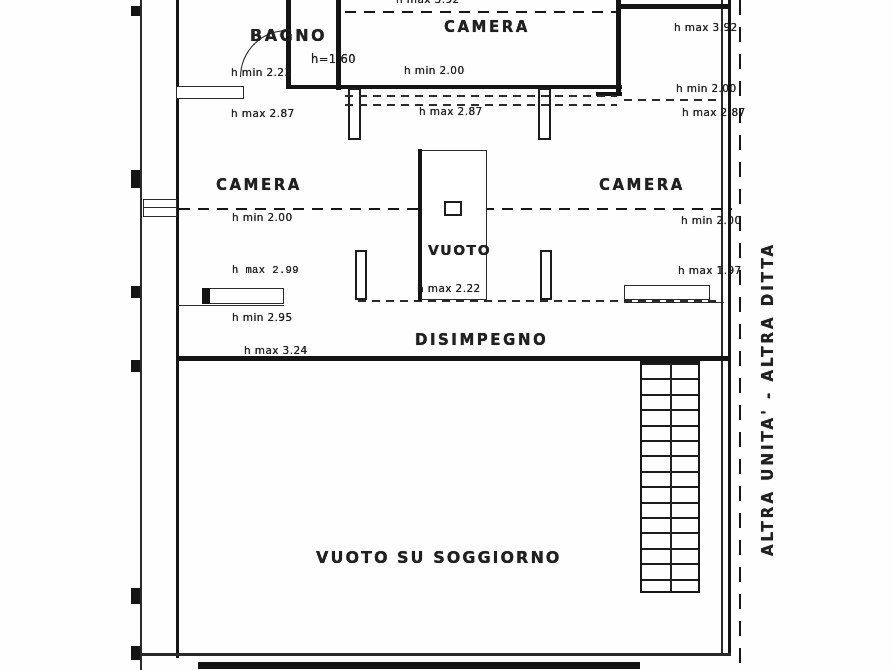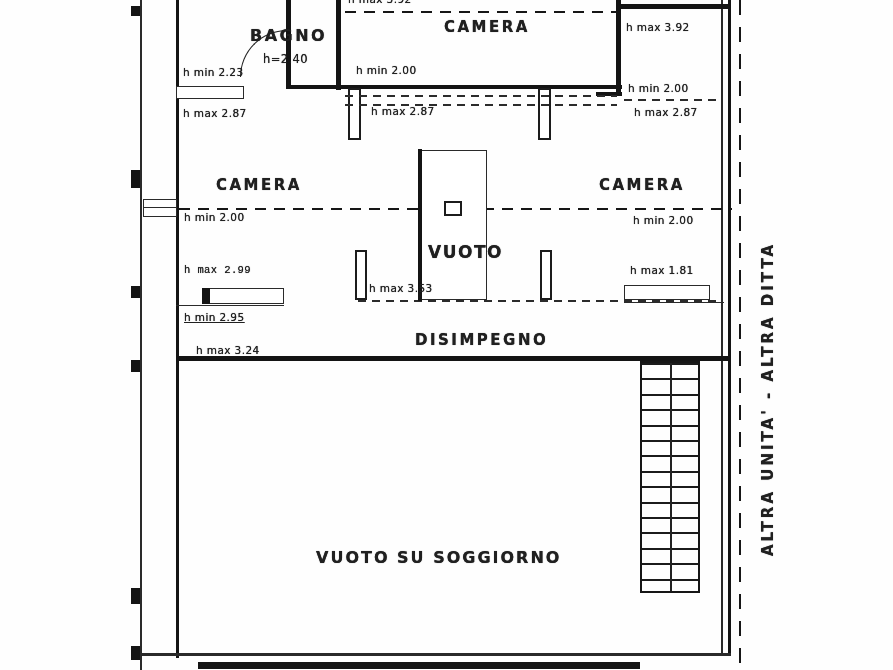--- a/index.html
+++ b/index.html
@@ -9,21 +9,21 @@
   }
   .wall{position:absolute;background:#141414;}
   .wallthin{position:absolute;background:#2a2a2a;}
   .outline{position:absolute;border:1.5px solid #1c1c1c;background:#fff;box-sizing:border-box;}
   .outline-thin{position:absolute;border:1px solid #2a2a2a;background:#fff;box-sizing:border-box;}
   .hdash{position:absolute;height:2px;background:repeating-linear-gradient(90deg,#161616 0 11px,transparent 11px 19px);}
   .hdash-fine{position:absolute;height:1.6px;background:repeating-linear-gradient(90deg,#2b2b2b 0 8px,transparent 8px 14px);}
   .vdash{position:absolute;width:2px;background:repeating-linear-gradient(180deg,#161616 0 15px,transparent 15px 27px);}
   .lbl{position:absolute;white-space:nowrap;color:#202020;text-shadow:0 0 .7px rgba(10,10,10,.85);}
   .room{font-size:15px;font-weight:600;letter-spacing:2.5px;}
-  .ann{font-size:10.5px;letter-spacing:.4px;}
+  .ann{font-size:10.5px;letter-spacing:.4px;margin-left:48px;}
   .stairs{
     position:absolute;box-sizing:border-box;border:2px solid #161616;background:
       linear-gradient(90deg,transparent 0 28px,#222 28px 30px,transparent 30px),
       repeating-linear-gradient(180deg,#1b1b1b 0 2px,transparent 2px 15.4px);
   }
   .arc{
     position:absolute;box-sizing:border-box;
     border-left:1.6px solid #222;border-top:1.6px solid #222;
     border-top-left-radius:100% 100%;
   }
@@ -90,42 +90,42 @@
   <div class="wallthin" style="left:624px;top:302px;width:100px;height:1px;"></div>
 
   <div class="wall" style="left:176px;top:356px;width:555px;height:5px;"></div>
   <div class="stairs" style="left:640px;top:361px;width:60px;height:232px;"></div>
 
   <div class="lbl ann" style="left:348px;top:-7px;">h max 3.92</div>
   <div class="lbl ann" style="left:183px;top:66px;">h min 2.23</div>
   <div class="lbl ann" style="left:183px;top:107px;">h max 2.87</div>
 
   <div class="lbl room" style="left:250px;top:26px;font-size:16px;">BAGNO</div>
-  <div class="lbl ann" style="left:263px;top:52px;font-size:11.5px;">h=2.40</div>
+  <div class="lbl ann" style="left:263px;top:52px;font-size:11.5px;">h=1.60</div>
 
   <div class="lbl room" style="left:444px;top:18px;">CAMERA</div>
   <div class="lbl ann" style="left:356px;top:64px;">h min 2.00</div>
   <div class="lbl ann" style="left:371px;top:105px;">h max 2.87</div>
 
   <div class="lbl ann" style="left:626px;top:21px;">h max 3.92</div>
   <div class="lbl ann" style="left:628px;top:82px;">h min 2.00</div>
   <div class="lbl ann" style="left:634px;top:106px;">h max 2.87</div>
 
   <div class="lbl room" style="left:216px;top:176px;">CAMERA</div>
   <div class="lbl ann" style="left:184px;top:211px;">h min 2.00</div>
   <div class="lbl room" style="left:599px;top:176px;">CAMERA</div>
   <div class="lbl ann" style="left:633px;top:214px;">h min 2.00</div>
 
   <div class="lbl ann" style="left:184px;top:264px;font-family:Liberation Mono, monospace;">h max 2.99</div>
-  <div class="lbl ann" style="left:630px;top:264px;">h max 1.81</div>
+  <div class="lbl ann" style="left:630px;top:264px;">h max 1.97</div>
 
-  <div class="lbl room" style="left:428px;top:242px;font-size:17px;letter-spacing:1.5px;">VUOTO</div>
-  <div class="lbl ann" style="left:369px;top:282px;">h max 3.53</div>
+  <div class="lbl room" style="left:428px;top:242px;font-size:14px;letter-spacing:1.5px;">VUOTO</div>
+  <div class="lbl ann" style="left:369px;top:282px;">h max 2.22</div>
 
-  <div class="lbl ann" style="left:184px;top:311px;text-decoration:underline;">h min 2.95</div>
+  <div class="lbl ann" style="left:184px;top:311px;">h min 2.95</div>
   <div class="lbl ann" style="left:196px;top:344px;">h max 3.24</div>
 
   <div class="lbl room" style="left:316px;top:548px;font-size:16px;letter-spacing:2px;">VUOTO SU SOGGIORNO</div>
   <div class="lbl room" style="left:415px;top:331px;">DISIMPEGNO</div>
 
   <div class="vtext" style="left:598px;top:390px;width:340px;">ALTRA UNITA' - ALTRA DITTA</div>
 
 </div>
 
 </body></html>

